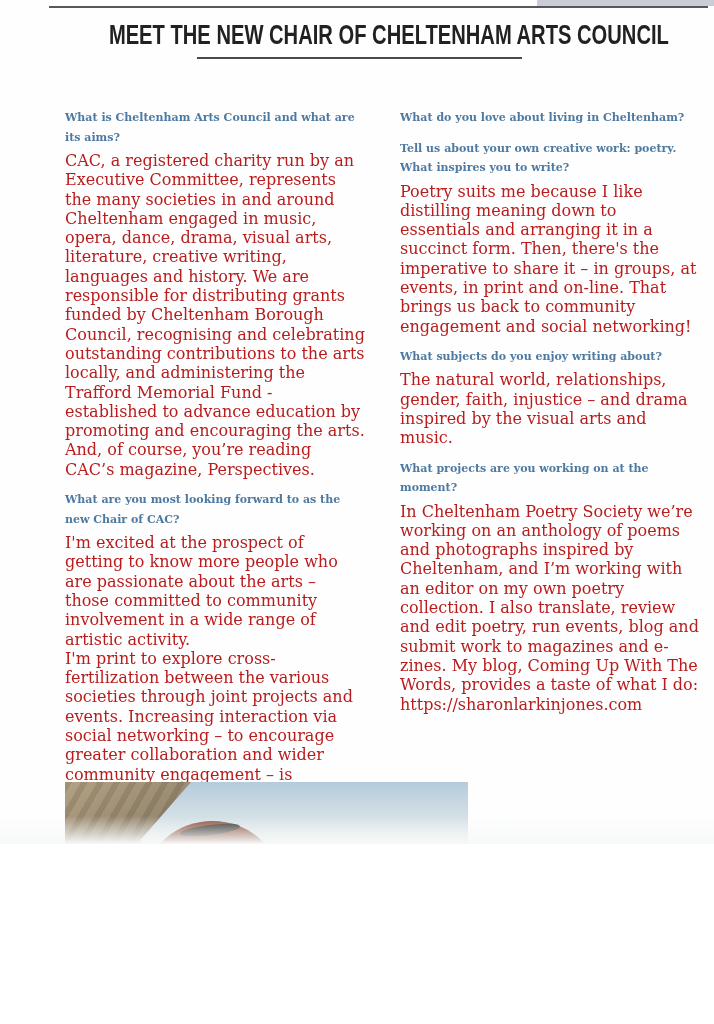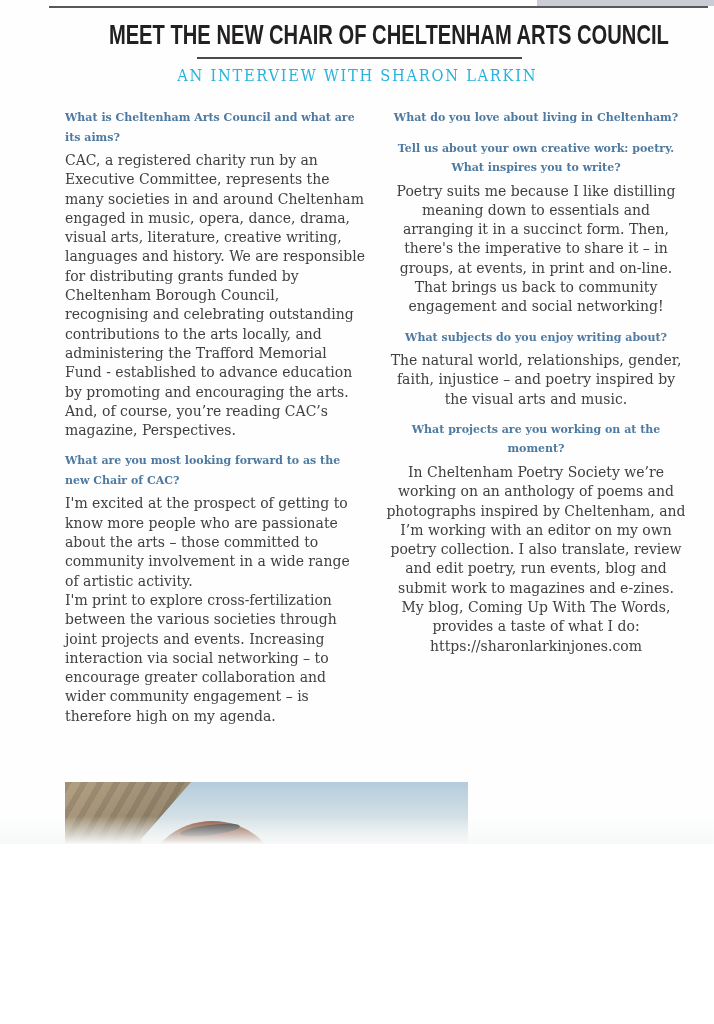--- a/index.html
+++ b/index.html
@@ -17,28 +17,28 @@
   }
   .title-underline{position:absolute;left:197px;top:57px;width:325px;height:2px;background:#4a4a4a;}
   .subtitle-wrap{position:absolute;left:0;top:64px;width:714px;text-align:center;}
   .subtitle{
     display:inline-block;margin:0;font-family:"DejaVu Serif",serif;font-weight:400;
     font-size:17px;line-height:22px;color:#27b3da;letter-spacing:2px;white-space:nowrap;
     transform:scaleX(0.86);transform-origin:50% 50%;
   }
   .col{position:absolute;top:108px;width:300px;}
   .col-left{left:65px;}
-  .col-right{left:386px;text-align:center;}
+  .col-right{left:400px;}
   .question{
     margin:11px 0 4px 0;font-size:11px;line-height:19.5px;font-weight:700;
     color:#4e7aa1;font-family:"DejaVu Serif",serif;
   }
   .col .question:first-child{margin-top:0;}
   .answer{
-    margin:0 0 0 0;font-size:14px;line-height:19.3px;color:#404040;
+    margin:0 0 0 0;font-size:16px;line-height:19.3px;color:#b91c1c;
     font-family:"DejaVu Serif",serif;
   }
   
   .photo{position:absolute;left:65px;top:782px;width:403px;height:193px;overflow:hidden;background:#cdd8df;}
   .photo div{position:absolute;}
   .ph-sky{left:0;top:0;width:100%;height:34%;background:linear-gradient(180deg,#b5cbdb 0%,#cfdde5 45%,#e7ebe8 100%);}
   .ph-far{left:0;top:30%;width:100%;height:16%;background:linear-gradient(180deg,#dfe5dd 0%,#c3cdae 100%);opacity:.92;}
   .ph-fields{left:0;top:42%;width:100%;height:58%;
     background-image:
       repeating-linear-gradient(97deg, rgba(146,160,88,0.45) 0 30px, rgba(0,0,0,0) 30px 62px, rgba(205,175,95,0.40) 62px 95px, rgba(0,0,0,0) 95px 140px),
@@ -89,37 +89,34 @@
 <div class="page">
 
   <div class="top-rule"></div>
   <div class="top-gray-block"></div>
 
   <div class="title-wrap">
     <h1 class="title">MEET THE NEW CHAIR OF CHELTENHAM ARTS COUNCIL</h1>
   </div>
   <div class="title-underline"></div>
 
-  <div class="subtitle-wrap">
-    <h2 class="subtitle">AN INTERVIEW WITH SHARON LARKIN</h2>
-  </div>
 
   <div class="col col-left" id="col-left">
       <h3 class="question">What is Cheltenham Arts Council and what are its aims?</h3>
       <p class="answer">CAC, a registered charity run by an Executive Committee, represents the many societies in and around Cheltenham engaged in music, opera, dance, drama, visual arts, literature, creative writing, languages and history. We are responsible for distributing grants funded by Cheltenham Borough Council, recognising and celebrating outstanding contributions to the arts locally, and administering the Trafford Memorial Fund - established to advance education by promoting and encouraging the arts. And, of course, you’re reading CAC’s magazine, Perspectives.</p>
       <h3 class="question">What are you most looking forward to as the new Chair of CAC?</h3>
       <p class="answer">I'm excited at the prospect of getting to know more people who are passionate about the arts – those committed to community involvement in a wide range of artistic activity.</p>
       <p class="answer">I'm print to explore cross-fertilization between the various societies through joint projects and events. Increasing interaction via social networking – to encourage greater collaboration and wider community engagement – is therefore high on my agenda.</p>
     </div>
   <div class="col col-right" id="col-right">
       <h3 class="question">What do you love about living in Cheltenham?</h3>
       <h3 class="question">Tell us about your own creative work: poetry. What inspires you to write?</h3>
       <p class="answer">Poetry suits me because I like distilling meaning down to essentials and arranging it in a succinct form. Then, there's the imperative to share it – in groups, at events, in print and on-line. That brings us back to community engagement and social networking!</p>
       <h3 class="question">What subjects do you enjoy writing about?</h3>
-      <p class="answer">The natural world, relationships, gender, faith, injustice – and poetry inspired by the visual arts and music.</p>
+      <p class="answer">The natural world, relationships, gender, faith, injustice – and drama inspired by the visual arts and music.</p>
       <h3 class="question">What projects are you working on at the moment?</h3>
       <p class="answer">In Cheltenham Poetry Society we’re working on an anthology of poems and photographs inspired by Cheltenham, and I’m working with an editor on my own poetry collection.  I also translate, review and edit poetry, run events, blog and submit work to magazines and e-zines. My blog, Coming Up With The Words, provides a taste of what I do: https://sharonlarkinjones.com</p>
     </div>
 
   <div class="photo">
     <div class="ph-sky"></div>
     <div class="ph-far"></div>
     <div class="ph-fields"></div>
     <div class="ph-hedges"></div>
     <div class="ph-rock"></div>

